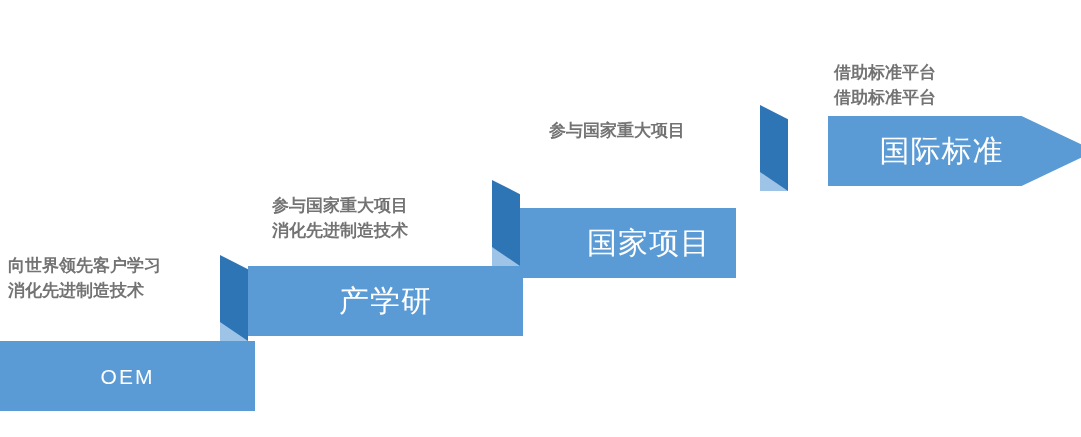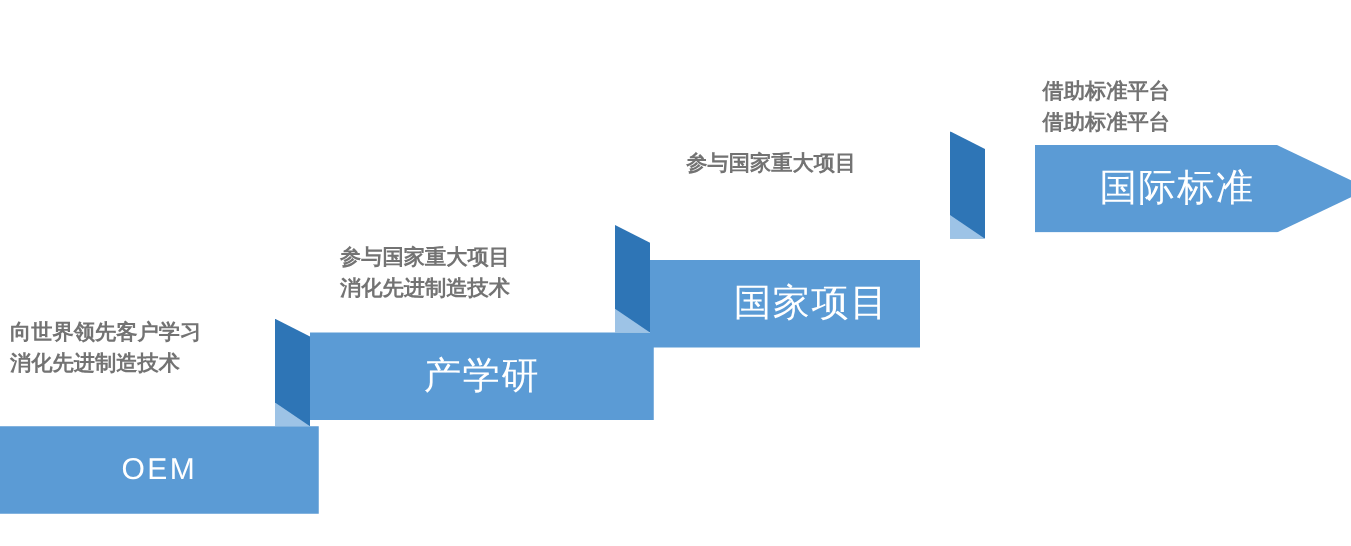--- a/index.html
+++ b/index.html
@@ -46,21 +46,21 @@
     position: relative;
     color: #ffffff;
     font-size: 30px;
     font-weight: 400;
     letter-spacing: 1px;
     line-height: 1;
     white-space: nowrap;
     text-align: center;
   }
   .bar-label.latin {
-    font-size: 24px;
+    font-size: 21px;
     letter-spacing: 2px;
   }
   
   .riser {
     position: absolute;
   }
   .riser-face {
     position: absolute;
     inset: 0;
     background: #2E75B6;

